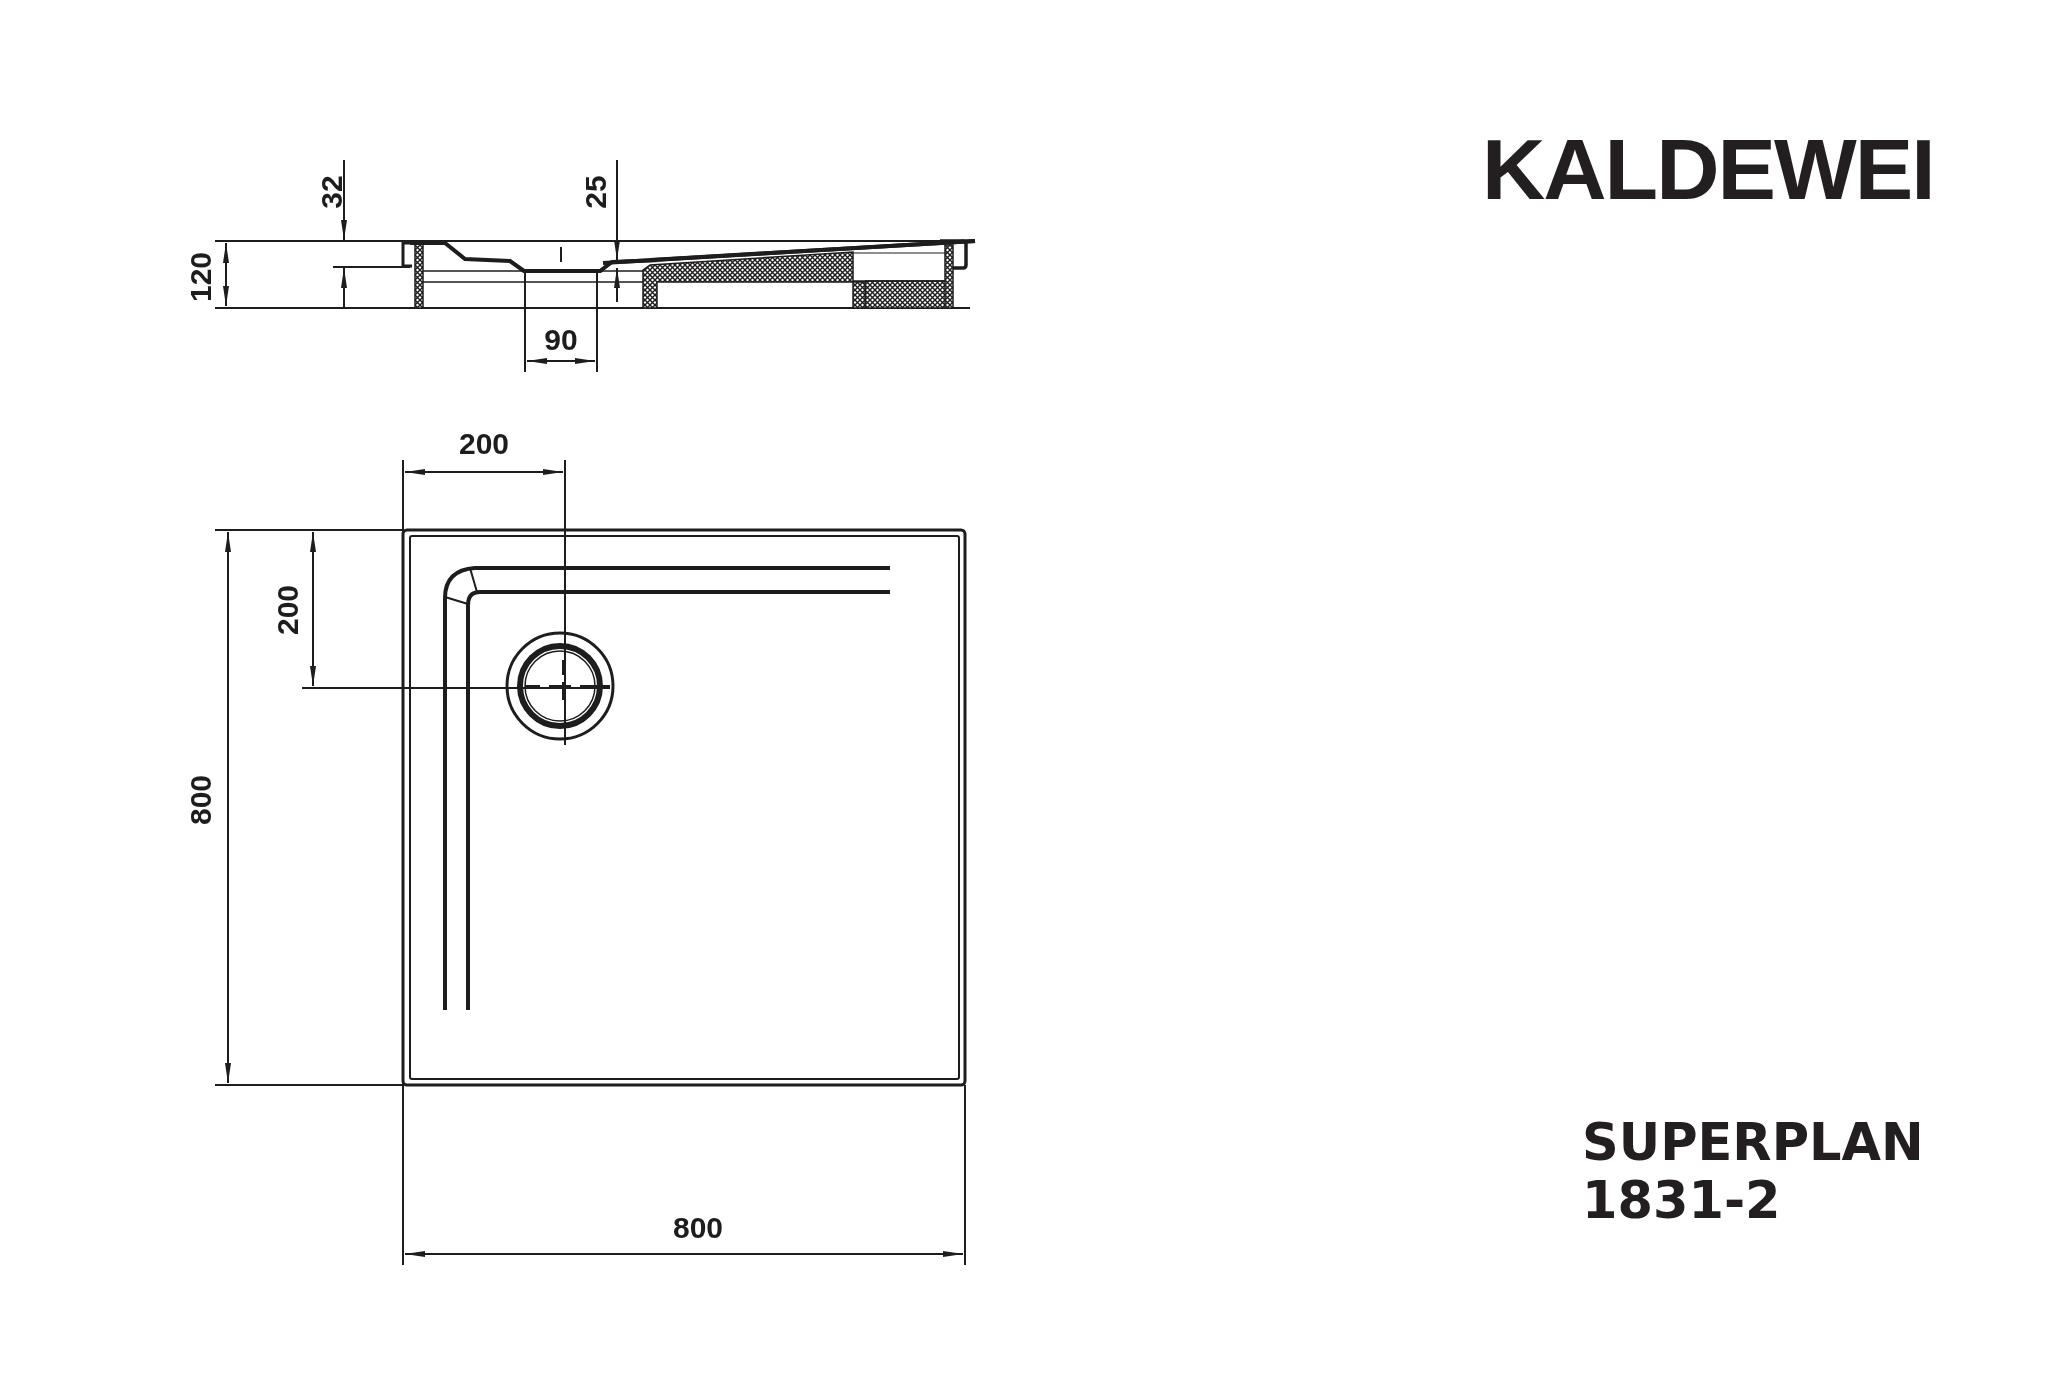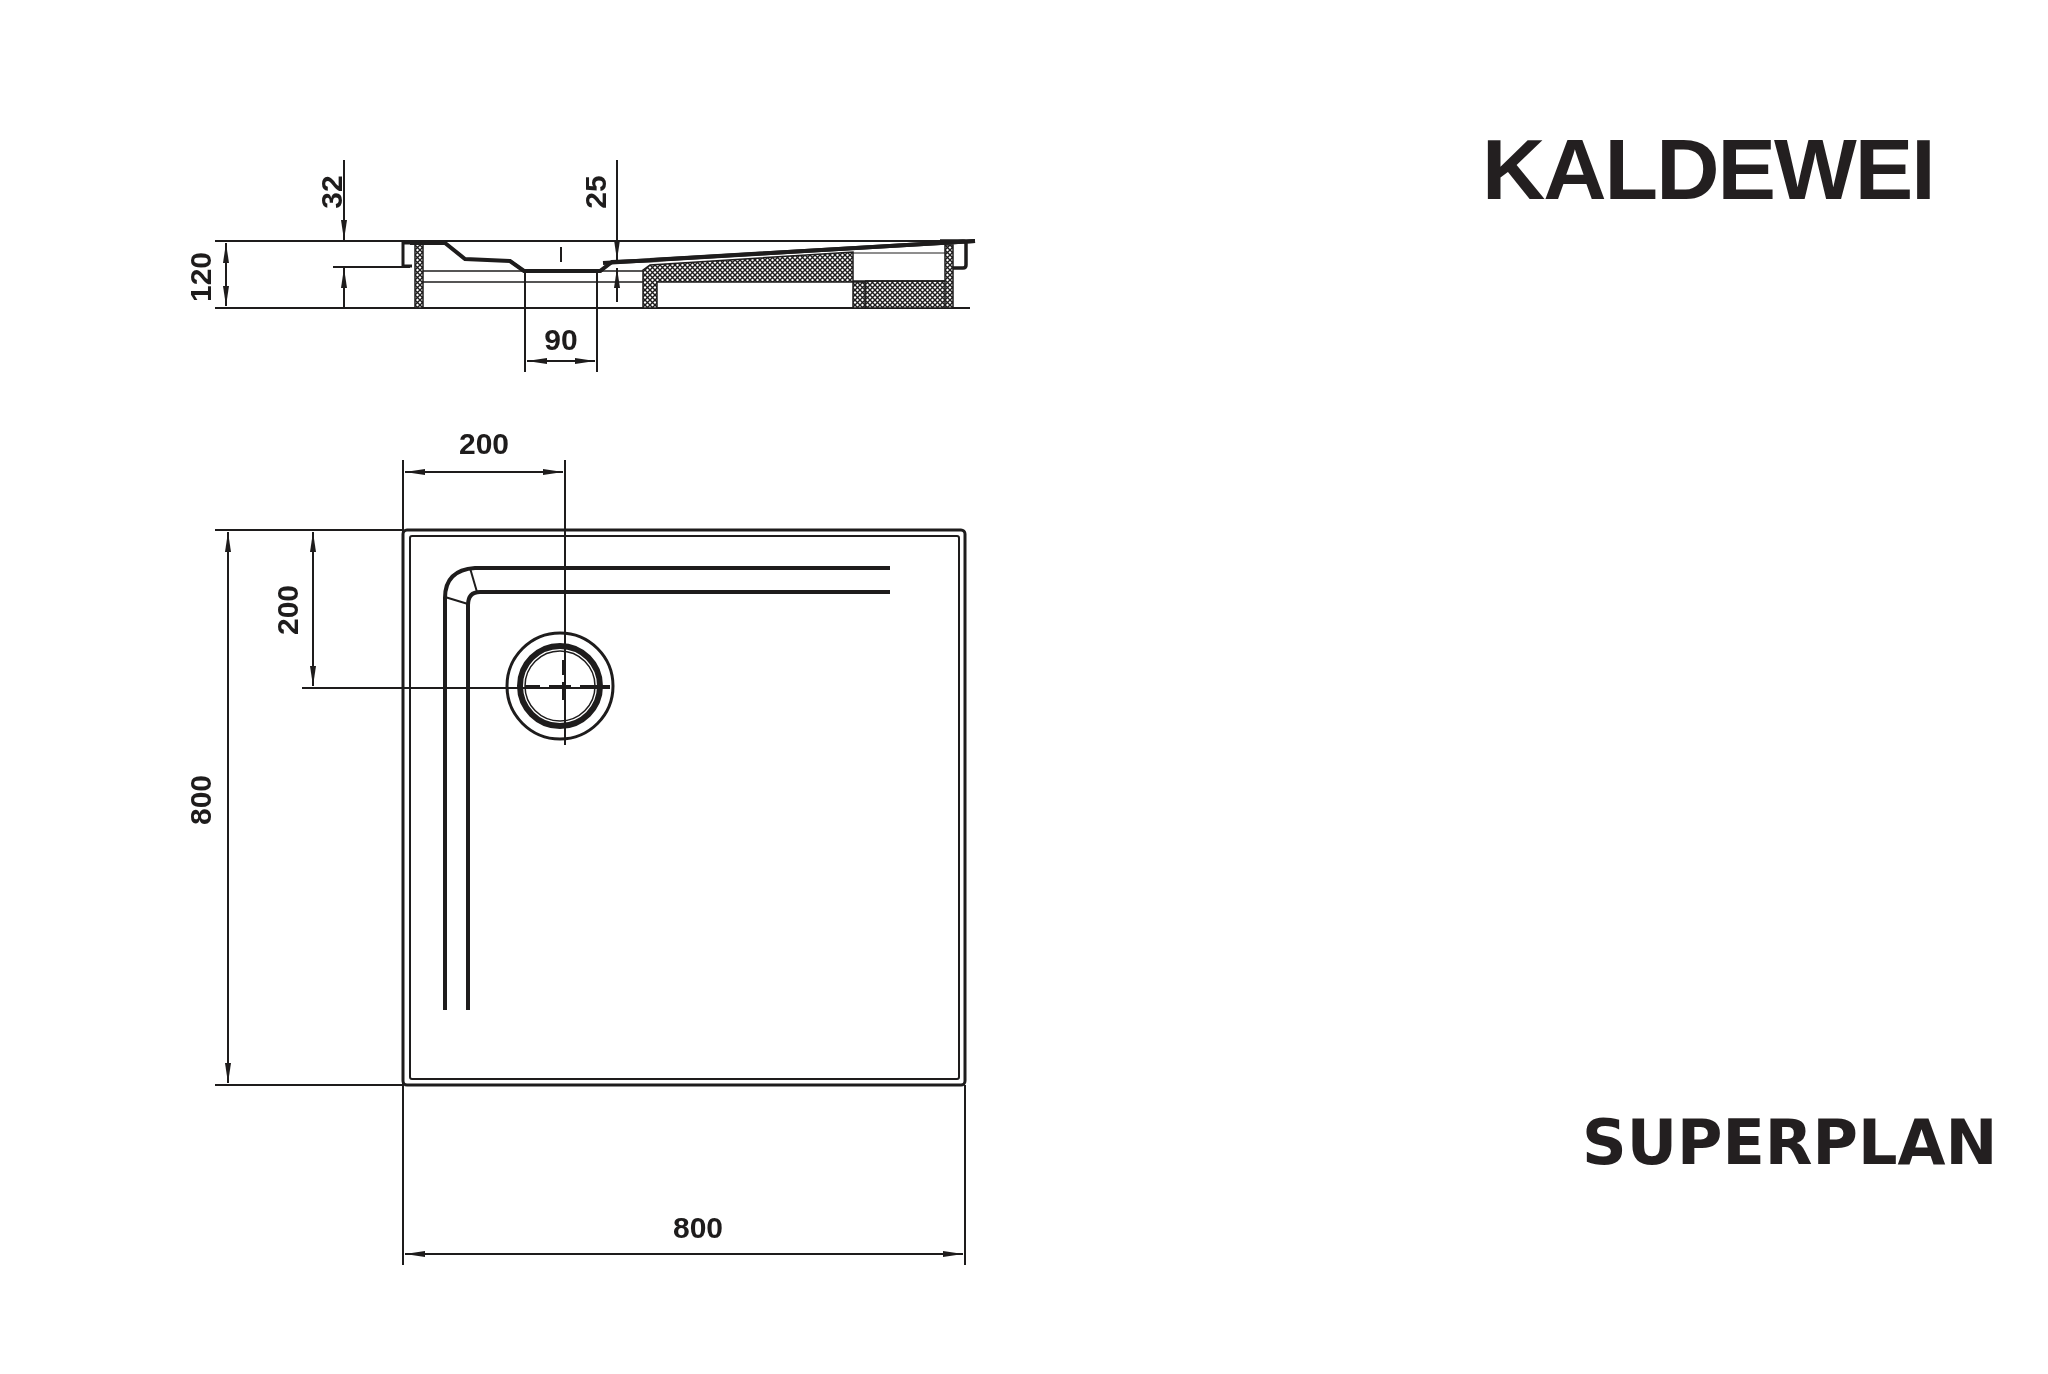--- a/index.html
+++ b/index.html
@@ -39,21 +39,21 @@
       line-height: 1;
       transform: scaleX(1.02);
       transform-origin: left top;
     }
     .product {
       position: absolute;
       left: 1582px;
       top: 1114px;
       font-family: "DejaVu Sans", sans-serif;
       font-weight: bold;
-      font-size: 62px;
+      font-size: 51px;
       color: #231f20;
       line-height: 58px;
     }
     .product div { white-space: nowrap; }
   </style>
 </head>
 <body>
 
 <svg id="drawing" viewBox="0 0 2048 1374" xmlns="http://www.w3.org/2000/svg">
   <defs>
@@ -150,13 +150,14 @@
   <text class="dim-text" x="484" y="454" text-anchor="middle">200</text>
   <text class="dim-text" transform="translate(298,610) rotate(-90)" text-anchor="middle">200</text>
   <text class="dim-text" transform="translate(211,800) rotate(-90)" text-anchor="middle">800</text>
   <text class="dim-text" x="698" y="1238" text-anchor="middle">800</text>
 </svg>
 
 <div class="brand">KALDEWEI</div>
 
 <div class="product">
   <div>SUPERPLAN</div>
+  <div>1831-2</div>
 </div>
 
 </body></html>

